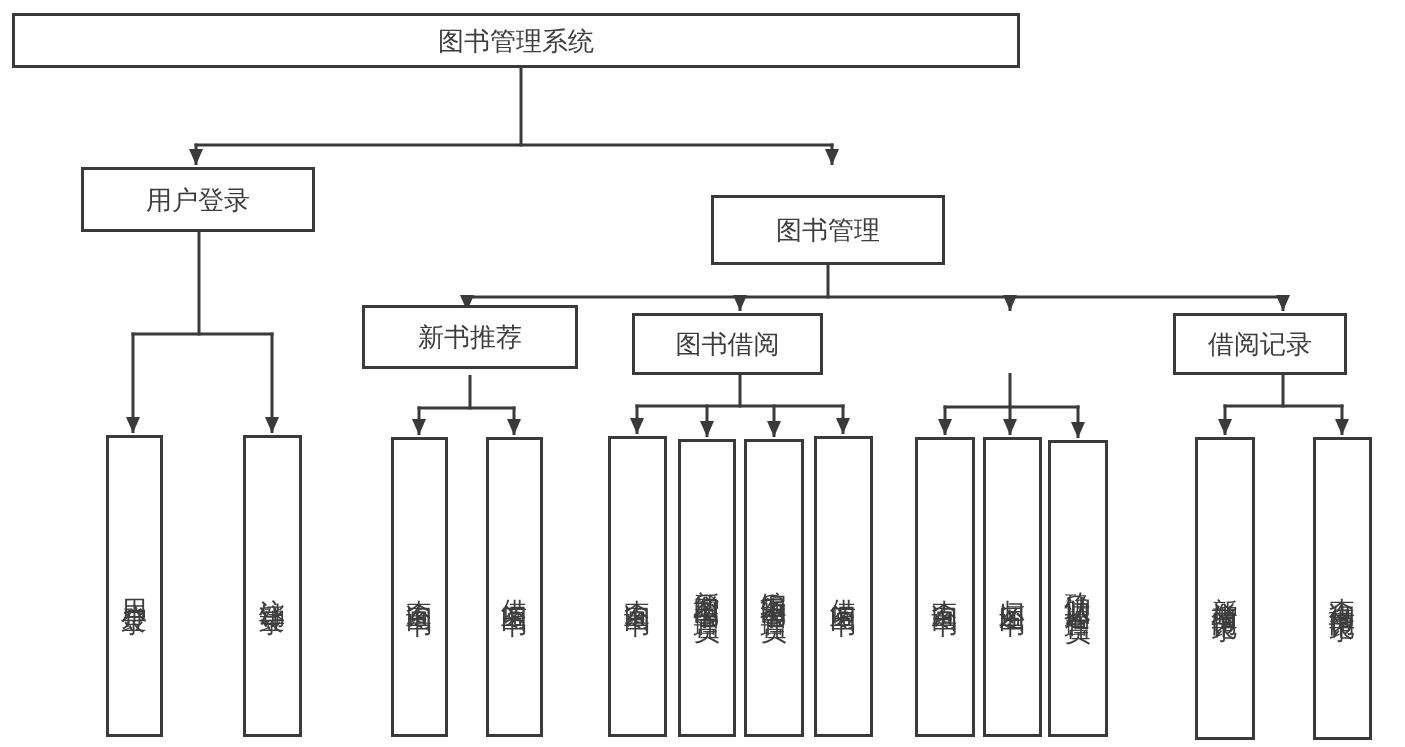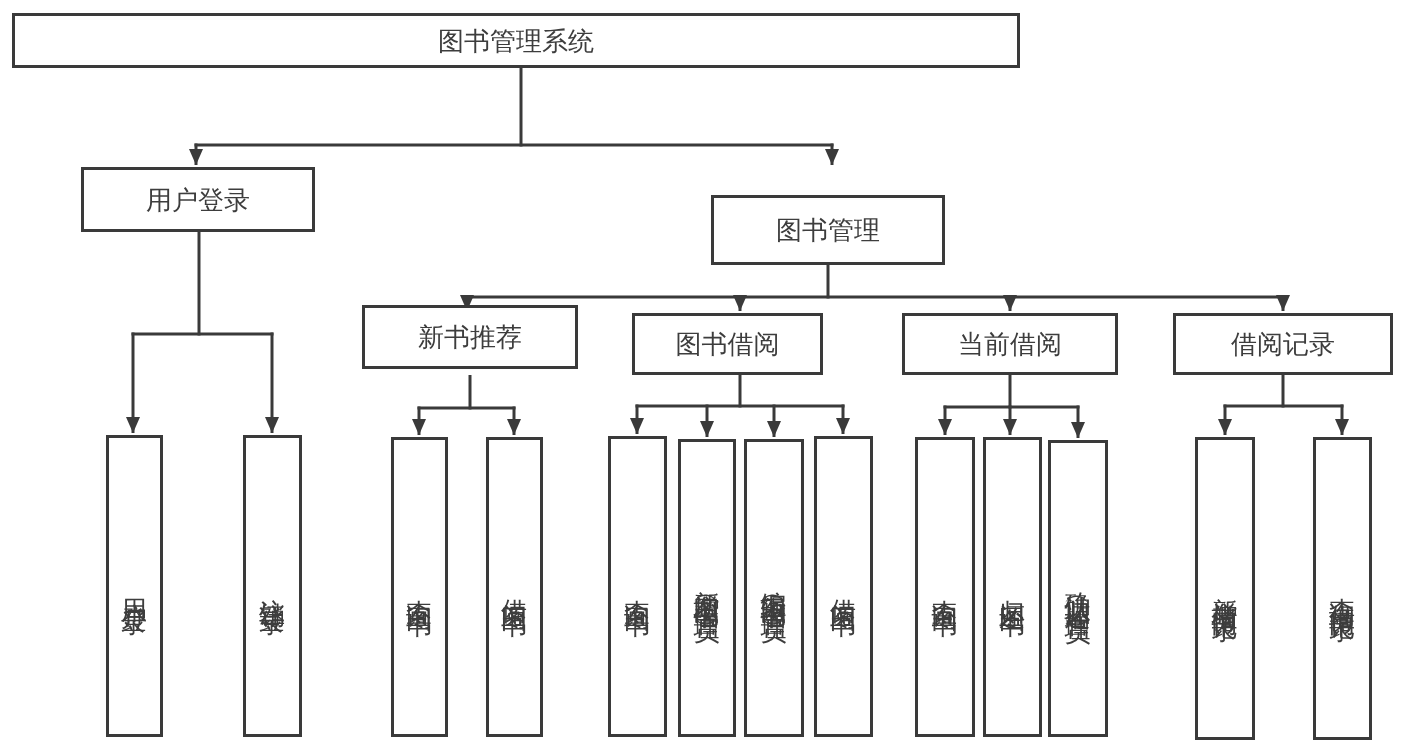--- a/index.html
+++ b/index.html
@@ -39,21 +39,21 @@
     text-orientation:mixed;
     letter-spacing:4px;
   }
   
   #b-root       {left:12px;  top:13px;  width:1008px; height:55px;}
   #b-user-login {left:81px;  top:167px; width:234px;  height:65px;}
   #b-book-mgmt  {left:711px; top:166px; width:234px;  height:70px;margin-top:29px;}
   #b-new-book   {left:362px; top:305px; width:216px;  height:64px;}
   #b-book-borrow{left:632px; top:313px; width:191px;  height:62px;}
   #b-current    {left:902px; top:313px; width:216px;  height:62px;}
-  #b-records    {left:1173px;top:313px; width:220px;  height:62px;}
+  #b-records    {left:1173px;top:313px; width:174px;  height:62px;}
 
   #l-user-login {left:106px; top:435px; width:57px; height:302px;}
   #l-logout     {left:243px; top:435px; width:59px; height:302px;}
   #l-nb-query   {left:391px; top:437px; width:57px; height:300px;}
   #l-nb-borrow  {left:486px; top:437px; width:57px; height:300px;}
   #l-bb-query   {left:608px; top:436px; width:59px; height:301px;}
   #l-bb-add     {left:678px; top:439px; width:58px; height:298px;}
   #l-bb-edit    {left:744px; top:439px; width:60px; height:298px;}
   #l-bb-borrow  {left:814px; top:436px; width:59px; height:301px;}
   #l-cb-query   {left:915px; top:437px; width:60px; height:300px;}
@@ -138,21 +138,20 @@
     </g>
   </svg>
 
   <div class="box" id="b-root">图书管理系统</div>
 
   <div class="box" id="b-user-login">用户登录</div>
   <div class="box" id="b-book-mgmt">图书管理</div>
 
   <div class="box" id="b-new-book">新书推荐</div>
   <div class="box" id="b-book-borrow">图书借阅</div>
-  <div class="box" id="b-current">当前借阅</div>
   <div class="box" id="b-records">借阅记录</div>
 
   <div class="box v" id="l-user-login">用户登录</div>
   <div class="box v" id="l-logout">注销登录</div>
 
   <div class="box v" id="l-nb-query">查询图书</div>
   <div class="box v" id="l-nb-borrow">借阅图书</div>
 
   <div class="box v" id="l-bb-query">查询图书</div>
   <div class="box v" id="l-bb-add">新增图书（管理员）</div>

